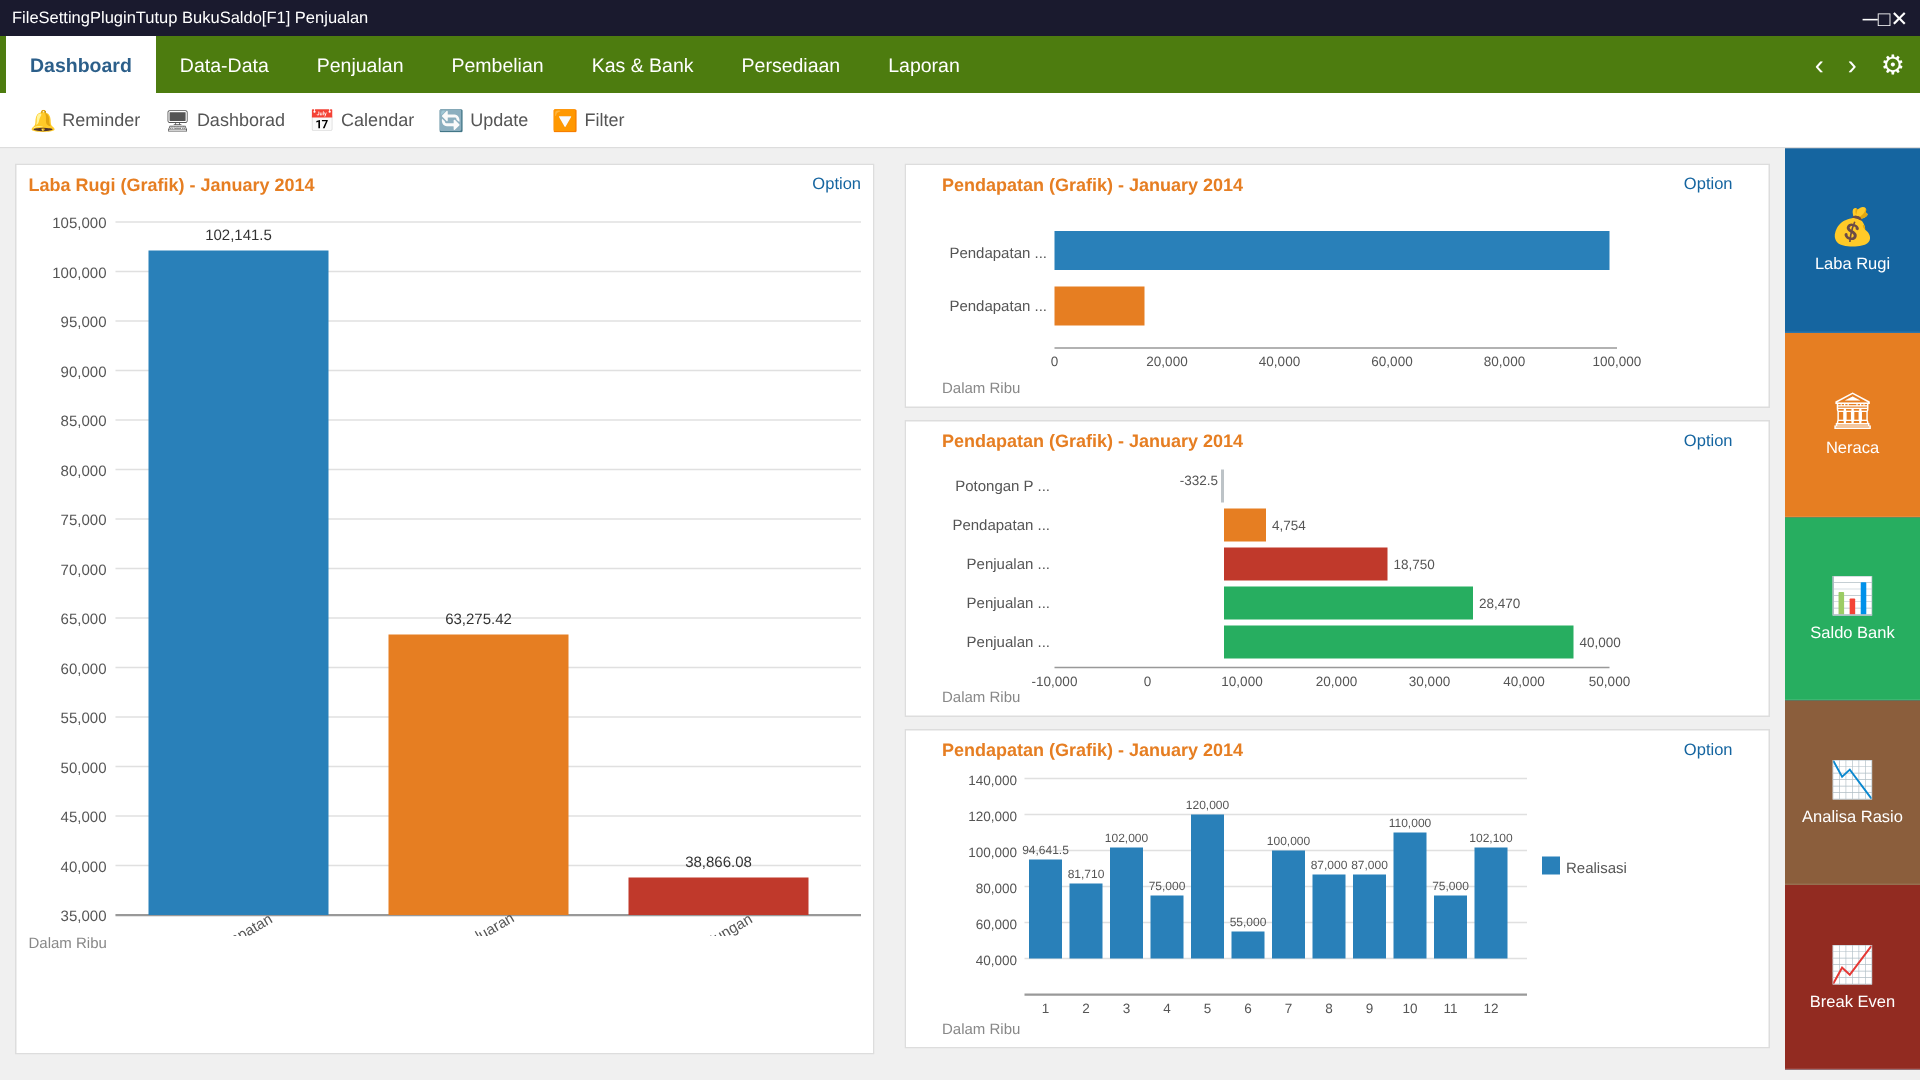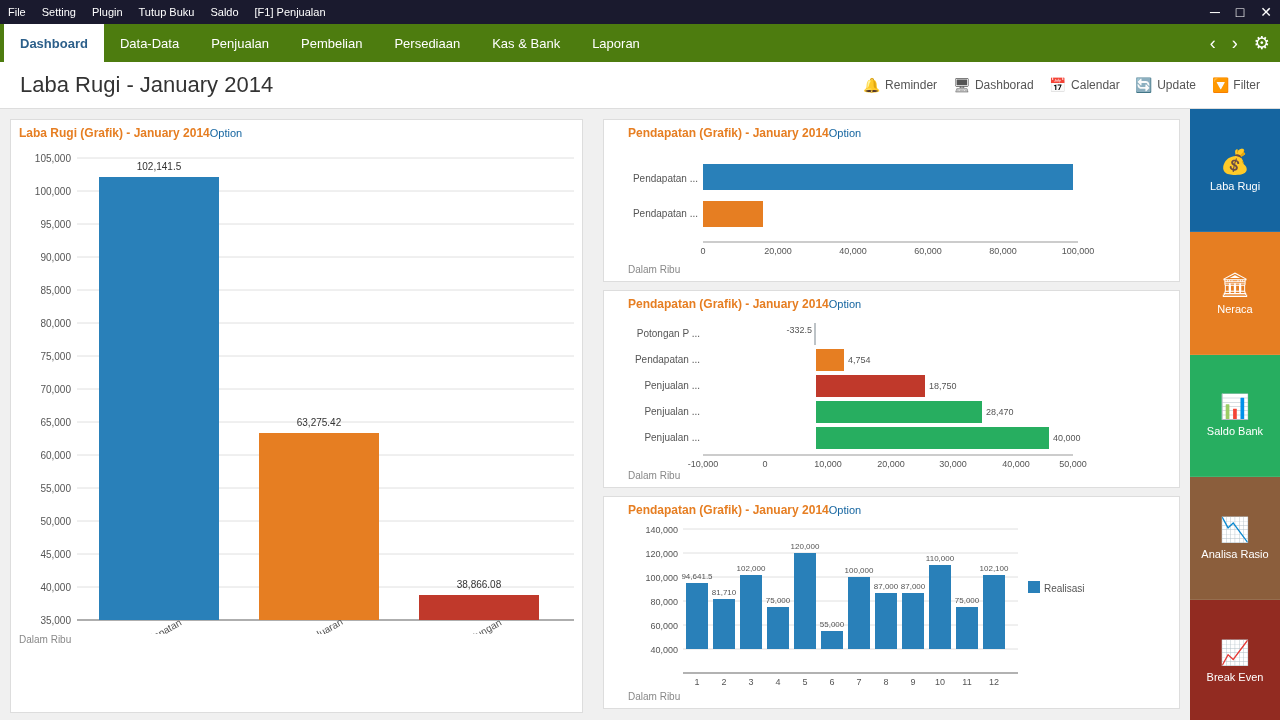--- a/index.html
+++ b/index.html
@@ -7,21 +7,20 @@
 
     
     .title-bar {
       background: #1a1a2e;
       color: #fff;
       display: flex;
       align-items: center;
       height: 24px;
       padding: 0 8px;
       font-size: 11px;
-      gap: 16px;
     }
     .title-bar span { cursor: pointer; }
 
     
     .nav-bar {
       background: #4d7c0f;
       display: flex;
       align-items: center;
       height: 38px;
       padding: 0 4px;
@@ -137,20 +136,21 @@
     }
 
     
     .chart-panel {
       background: #fff;
       border: 1px solid #ddd;
       padding: 6px 24px;
     }
     .chart-header {
       display: flex;
+      justify-content: space-between;
       align-items: center;
       margin-bottom: 4px;
     }
     .chart-title { color: #e67e22; font-size: 12px; font-weight: bold; }
     .chart-option { color: #1565a0; font-size: 11px; cursor: pointer; }
     .dalam-ribu { font-size: 10px; color: #888; text-align: left; }
 
     
     .left-chart-panel {
       background: #fff;
@@ -175,32 +175,31 @@
   <span style="margin-left:auto; font-size:14px; cursor:pointer;">─</span>
   <span style="font-size:14px; cursor:pointer;">□</span>
   <span style="font-size:14px; cursor:pointer;">✕</span>
 </div>
 
 <div class="nav-bar">
   <div class="nav-item active">Dashboard</div>
   <div class="nav-item">Data-Data</div>
   <div class="nav-item">Penjualan</div>
   <div class="nav-item">Pembelian</div>
+  <div class="nav-item">Kas &amp; Bank</div>
   <div class="nav-item">Persediaan</div>
-  <div class="nav-item">Kas &amp; Bank</div>
   <div class="nav-item">Laporan</div>
   <div class="nav-right">
     <button class="nav-icon-btn">‹</button>
     <button class="nav-icon-btn">›</button>
     <button class="nav-icon-btn">⚙</button>
   </div>
 </div>
 
 <div class="page-header">
-  <div class="page-title">Laba Rugi - January 2014</div>
   <div class="header-actions">
     <div class="header-action">
       <span class="icon">🔔</span>
       <span>Reminder</span>
     </div>
     <div class="header-action">
       <span class="icon">🖥</span>
       <span>Dashborad</span>
     </div>
     <div class="header-action">

